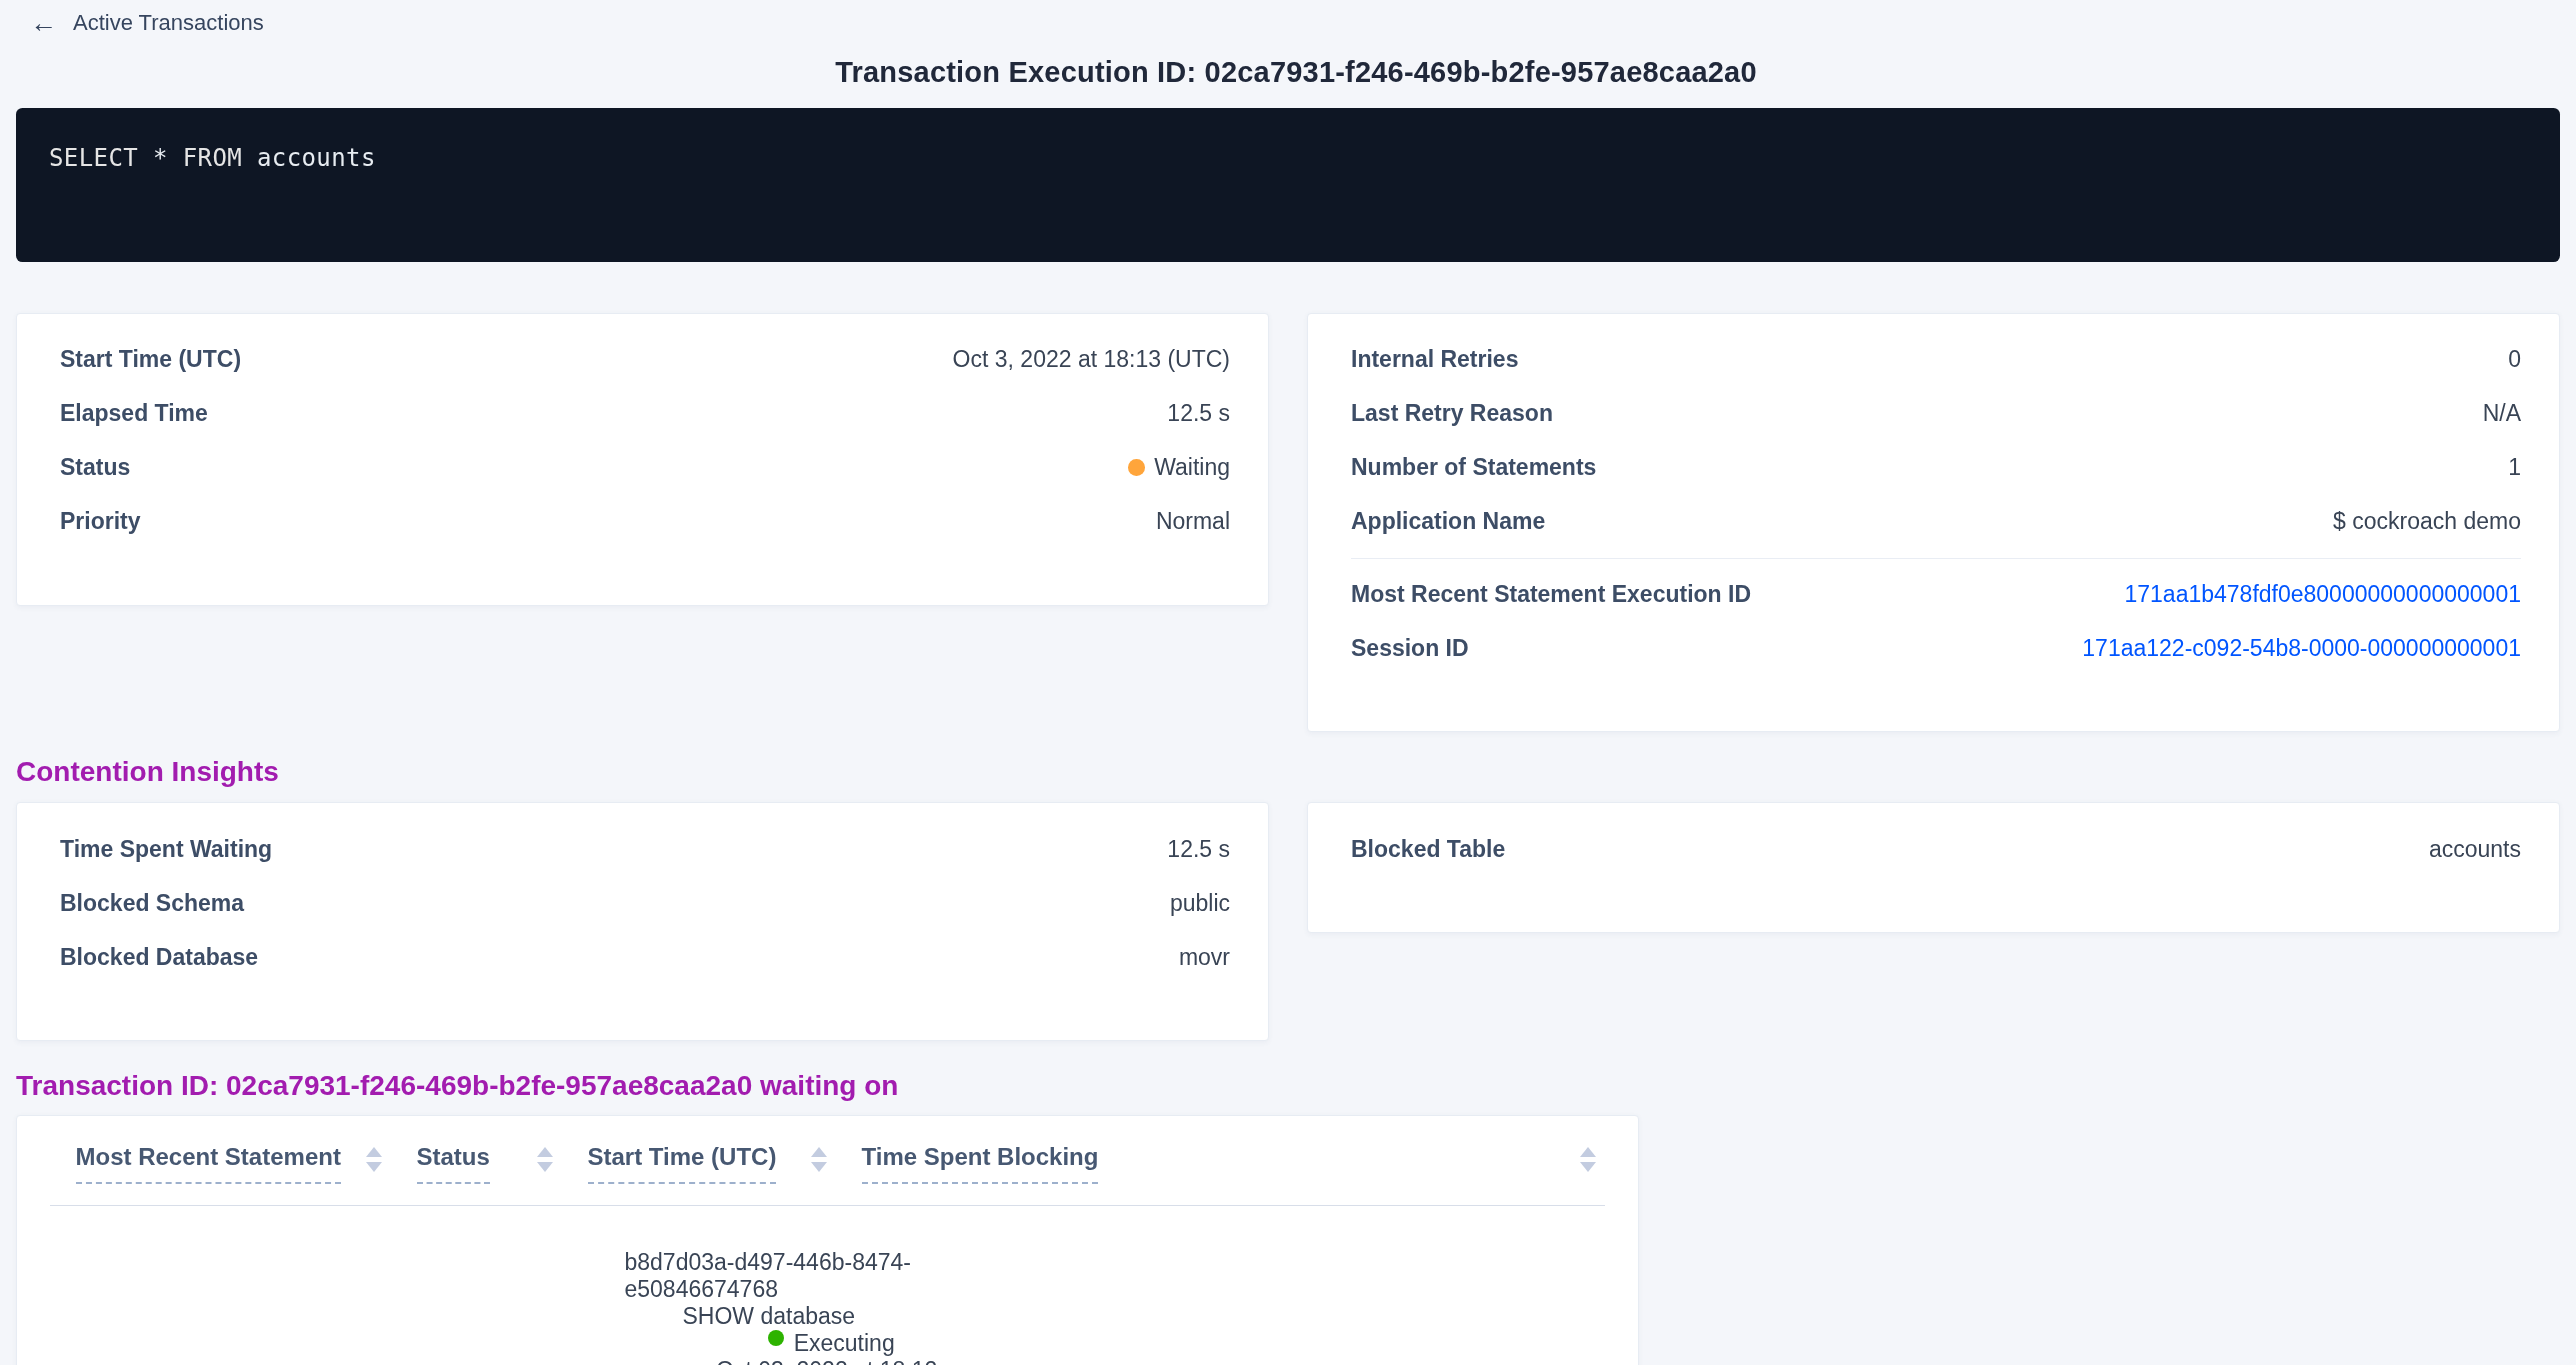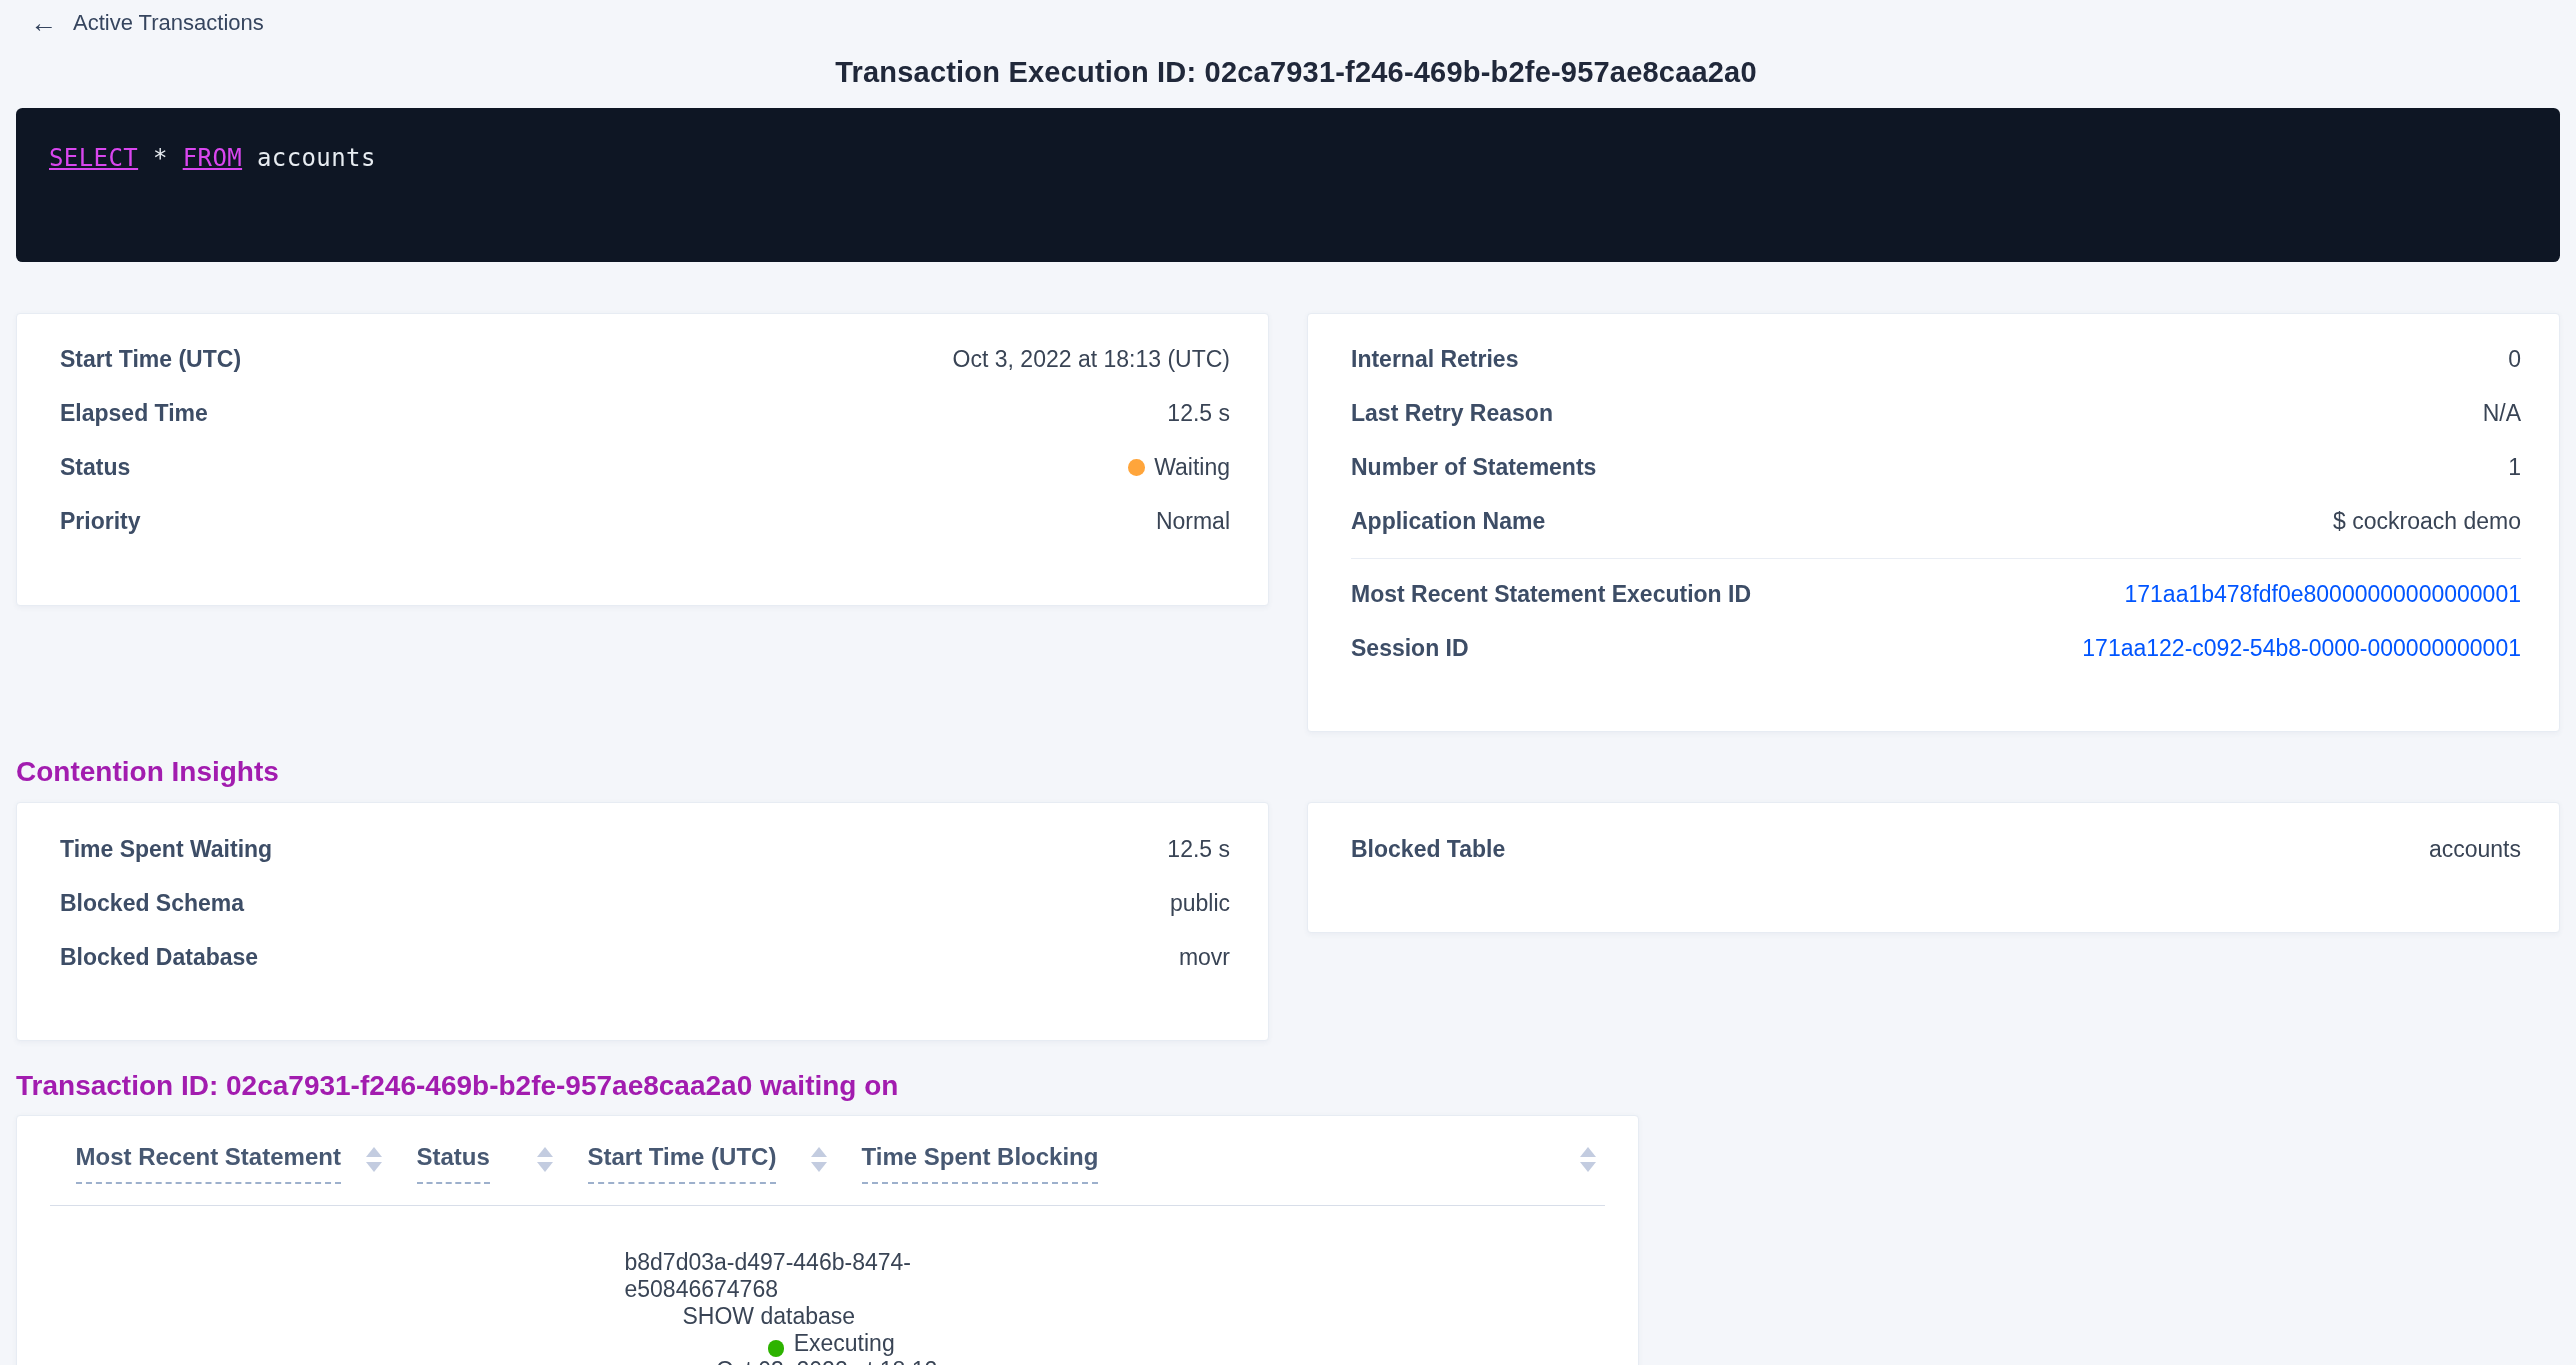--- a/index.html
+++ b/index.html
@@ -40,21 +40,21 @@
     height:154px;
     background:#0e1624;
     border-radius:6.4px;
     padding:35px 33px;
   }
   .sql-code {
     font-family:"DejaVu Sans Mono", monospace;
     font-size:24px; line-height:30px;
     color:#e7ecf1; letter-spacing:0.4px;
   }
-  .sql-kw { color:#d946ef;text-decoration:underline; }
+  .sql-kw { color:#e5e5e5; }
 
   
   .cards-row {
     display:flex; gap:38px;
     margin:51px 16px 0;
     align-items:flex-start;
   }
   .card {
     flex:1;
     background:#ffffff;
@@ -131,21 +131,21 @@
     width:0; height:0;
     border-left:8.8px solid transparent; border-right:8.8px solid transparent;
     border-top:10.3px solid #c3cce0;
   }
   .t-row {
     display:flex; align-items:center;
     padding:43px 0 38px;
     border-bottom:1.6px solid #d8dee9;
     font-size:23px; color:#394455;flex-direction:column;
   }
-  .status-cell { display:flex; align-items:flex-end; gap:9.5px; }
+  .status-cell { display:flex; align-items:flex-start; gap:9.5px; }
 </style>
 </head>
 <body>
 
 <div class="page">
 
   <div class="breadcrumb">
     <span class="back-arrow">←</span>
     <span>Active Transactions</span>
   </div>

